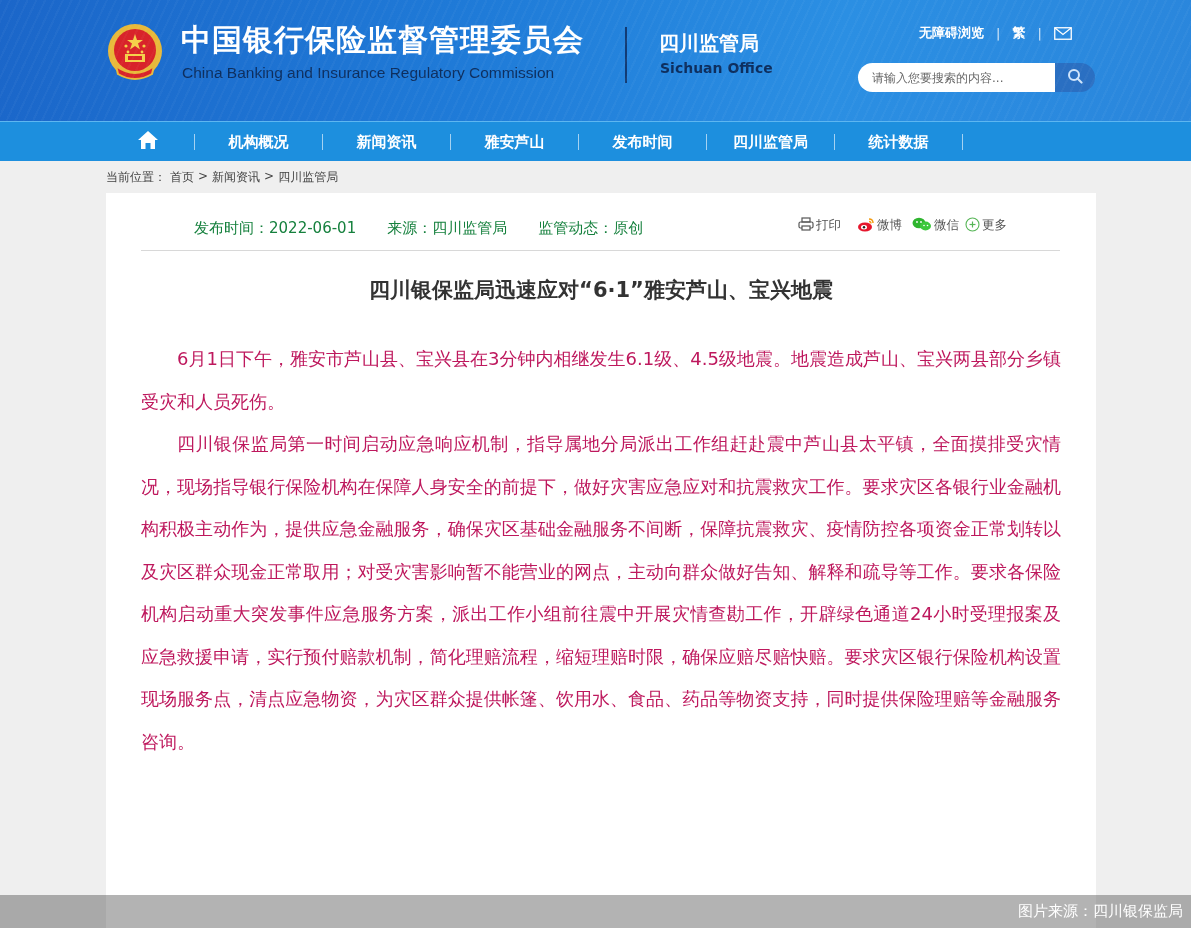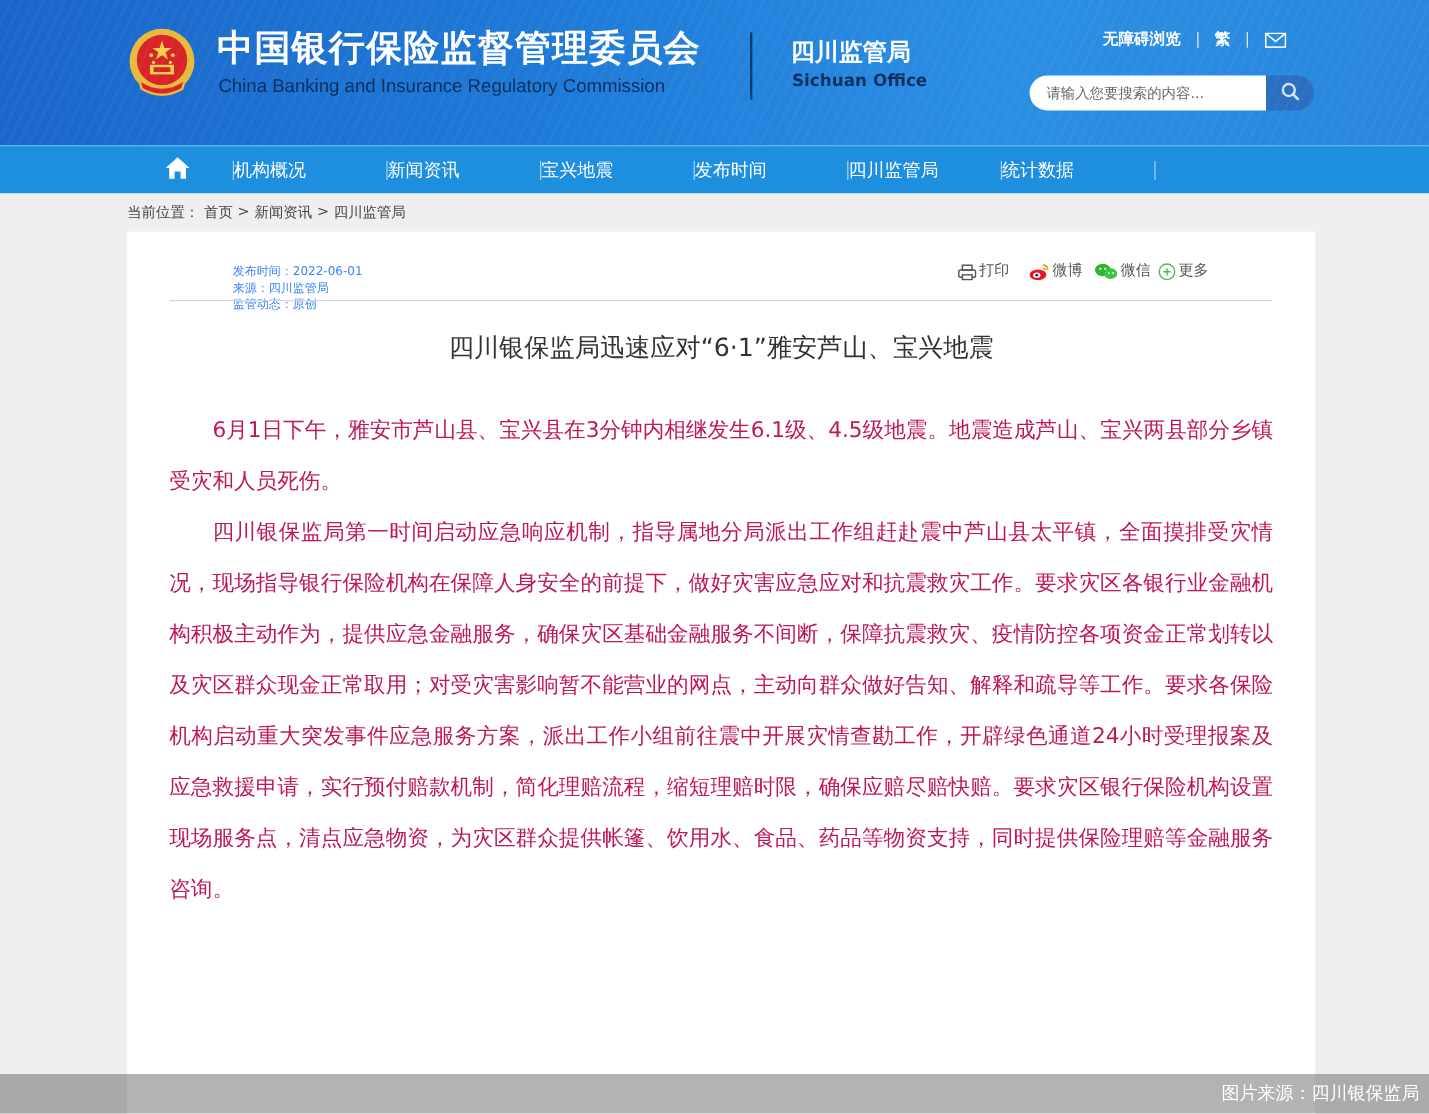--- a/index.html
+++ b/index.html
@@ -72,45 +72,45 @@
       position: absolute; left: 0; top: 121px; width: 1191px; height: 40px;
       background: #1d8fde; border-top: 1px solid #5db6f0;
     }
     .nav-inner {
       position: absolute; left: 130px; top: 0; height: 40px;
       display: flex; align-items: center;
     }
     .nav-home { width: 36px; height: 40px; display: flex; align-items: center; justify-content: center; }
     .nav-sep { width: 1px; height: 16px; background: rgba(255,255,255,0.6); }
     .nav-item {
-      width: 127px; color: #fff; font-size: 15px; font-weight: normal;
+      width: 127px; text-align: center; color: #fff; font-size: 15px; font-weight: bold;
       white-space: nowrap;
     }
     .nav-inner .first-sep { margin-left: 28px; }
     
     .breadcrumb {
       position: absolute; left: 106px; top: 169px; font-size: 12px; color: #444;
       white-space: nowrap; display: flex; justify-content: center;
     }
     .breadcrumb span { margin-right: 4px; }
     
     .content {
       position: absolute; left: 106px; top: 193px; width: 990px; height: 702px;
       background: #fff;
     }
     .meta {
-      position: absolute; left: 88px; top: 26px; font-size: 10px; color: #3b82f6;
-      display: flex; white-space: nowrap; flex-direction: column;
+      position: absolute; left: 88px; top: 26px; font-size: 15px; color: #15803d;
+      display: flex; white-space: nowrap;
     }
     .meta .m { margin-right: 31px; }
     .share {
       position: absolute; left: 692px; top: 24px; display: flex; align-items: center;
       font-size: 12.5px; color: #555; white-space: nowrap;
     }
-    .share .s { display: flex; align-items: flex-end; margin-right: 6px; }
+    .share .s { display: flex; align-items: flex-start; margin-right: 6px; }
     .share .s svg { margin-right: 2px; }
     .meta-line {
       position: absolute; left: 35px; top: 57px; width: 919px; height: 1px; background: #d8d8d8;
     }
     .article-title {
       position: absolute; left: 0; top: 83px; width: 990px; text-align: center;
       font-size: 21px; color: #333;
     }
     .article-body {
       position: absolute; left: 35px; top: 145px; width: 920px;
@@ -186,21 +186,21 @@
         <svg width="22" height="20" viewBox="0 0 22 20">
           <polygon points="11,1 21,10 18,10 18,19 13.5,19 13.5,13 8.5,13 8.5,19 4,19 4,10 1,10" fill="#fff"></polygon>
         </svg>
       </span>
     </div>
     <div class="nav-sep first-sep"></div>
     <div class="nav-item">机构概况</div>
     <div class="nav-sep"></div>
     <div class="nav-item">新闻资讯</div>
     <div class="nav-sep"></div>
-    <div class="nav-item">宝兴地震</div>
+    <div class="nav-item">雅安芦山</div>
     <div class="nav-sep"></div>
     <div class="nav-item">发布时间</div>
     <div class="nav-sep"></div>
     <div class="nav-item">四川监管局</div>
     <div class="nav-sep"></div>
     <div class="nav-item">统计数据</div>
     <div class="nav-sep"></div>
   </div>
 </div>
 
@@ -255,21 +255,21 @@
         <circle cx="7.5" cy="7.5" r="6.5" fill="none" stroke="#56b556" stroke-width="1.1"></circle>
         <line x1="7.5" y1="4.5" x2="7.5" y2="10.5" stroke="#56b556" stroke-width="1.2"></line>
         <line x1="4.5" y1="7.5" x2="10.5" y2="7.5" stroke="#56b556" stroke-width="1.2"></line>
       </svg>
       <span>更多</span>
     </div>
   </div>
 
   <div class="meta-line"></div>
 
-  <h1 class="article-title" style="font-weight:normal">四川银保监局迅速应对“6·1”雅安芦山、宝兴地震</h1>
+  <h1 class="article-title" style="font-weight:bold">四川银保监局迅速应对“6·1”雅安芦山、宝兴地震</h1>
 
   <div class="article-body">
     <p>6月1日下午，雅安市芦山县、宝兴县在3分钟内相继发生6.1级、4.5级地震。地震造成芦山、宝兴两县部分乡镇受灾和人员死伤。</p>
     <p>四川银保监局第一时间启动应急响应机制，指导属地分局派出工作组赶赴震中芦山县太平镇，全面摸排受灾情况，现场指导银行保险机构在保障人身安全的前提下，做好灾害应急应对和抗震救灾工作。要求灾区各银行业金融机构积极主动作为，提供应急金融服务，确保灾区基础金融服务不间断，保障抗震救灾、疫情防控各项资金正常划转以及灾区群众现金正常取用；对受灾害影响暂不能营业的网点，主动向群众做好告知、解释和疏导等工作。要求各保险机构启动重大突发事件应急服务方案，派出工作小组前往震中开展灾情查勘工作，开辟绿色通道24小时受理报案及应急救援申请，实行预付赔款机制，简化理赔流程，缩短理赔时限，确保应赔尽赔快赔。要求灾区银行保险机构设置现场服务点，清点应急物资，为灾区群众提供帐篷、饮用水、食品、药品等物资支持，同时提供保险理赔等金融服务咨询。</p>
   </div>
 </div>
 
 <div class="caption-bar">
   <div class="l"></div>
   <div class="r"></div>

